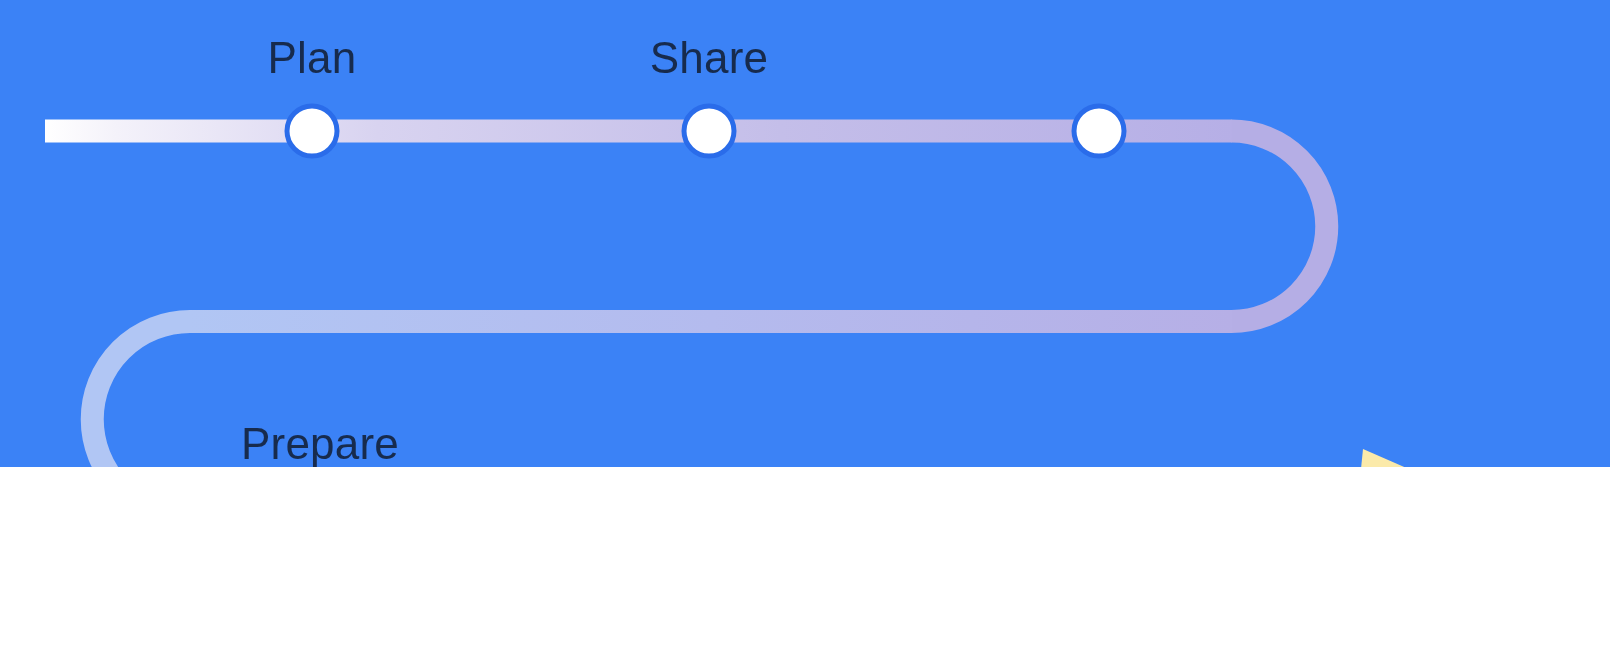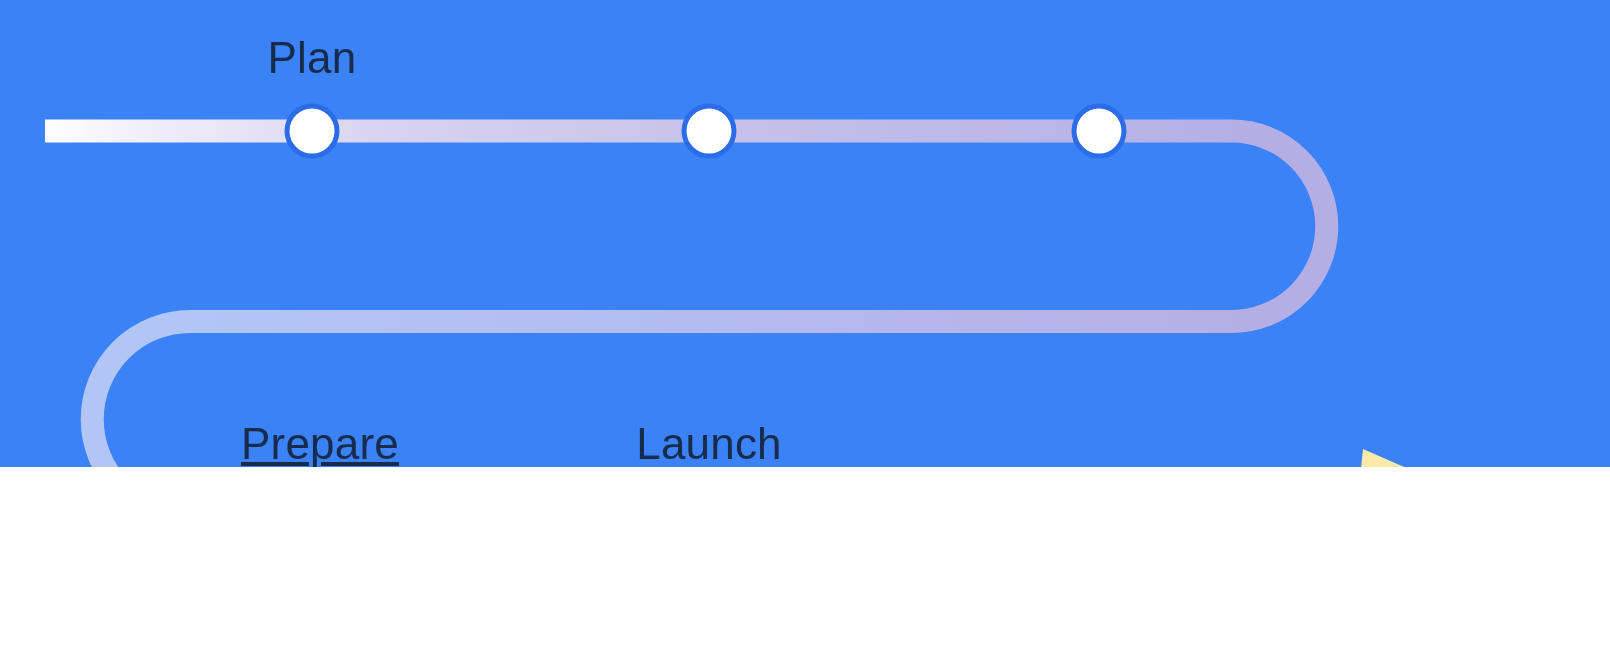--- a/index.html
+++ b/index.html
@@ -89,16 +89,16 @@
     <circle class="node" cx="1099" cy="517" r="25"></circle>
 
     <g>
       <polygon class="wing" points="1363,449 1521,518 1357,509"></polygon>
       <polygon class="wing" points="1363,587 1521,518 1357,527"></polygon>
       <polygon class="fold" points="1350,518 1358,505 1521,518 1358,531"></polygon>
     </g>
   </svg>
 
   <div class="stage-label" style="left:312px;  top:36px;">Plan</div>
-  <div class="stage-label" style="left:320px;  top:422px;text-decoration:underline;">Prepare</div>
-  <div class="stage-label" style="left:709px;  top:422px;">Launch</div>
+  <div class="stage-label" style="left:709px;  top:36px;">Share</div>
+  <div class="stage-label" style="left:320px;  top:422px;">Prepare</div>
 
 </div>
 
 </body></html>

